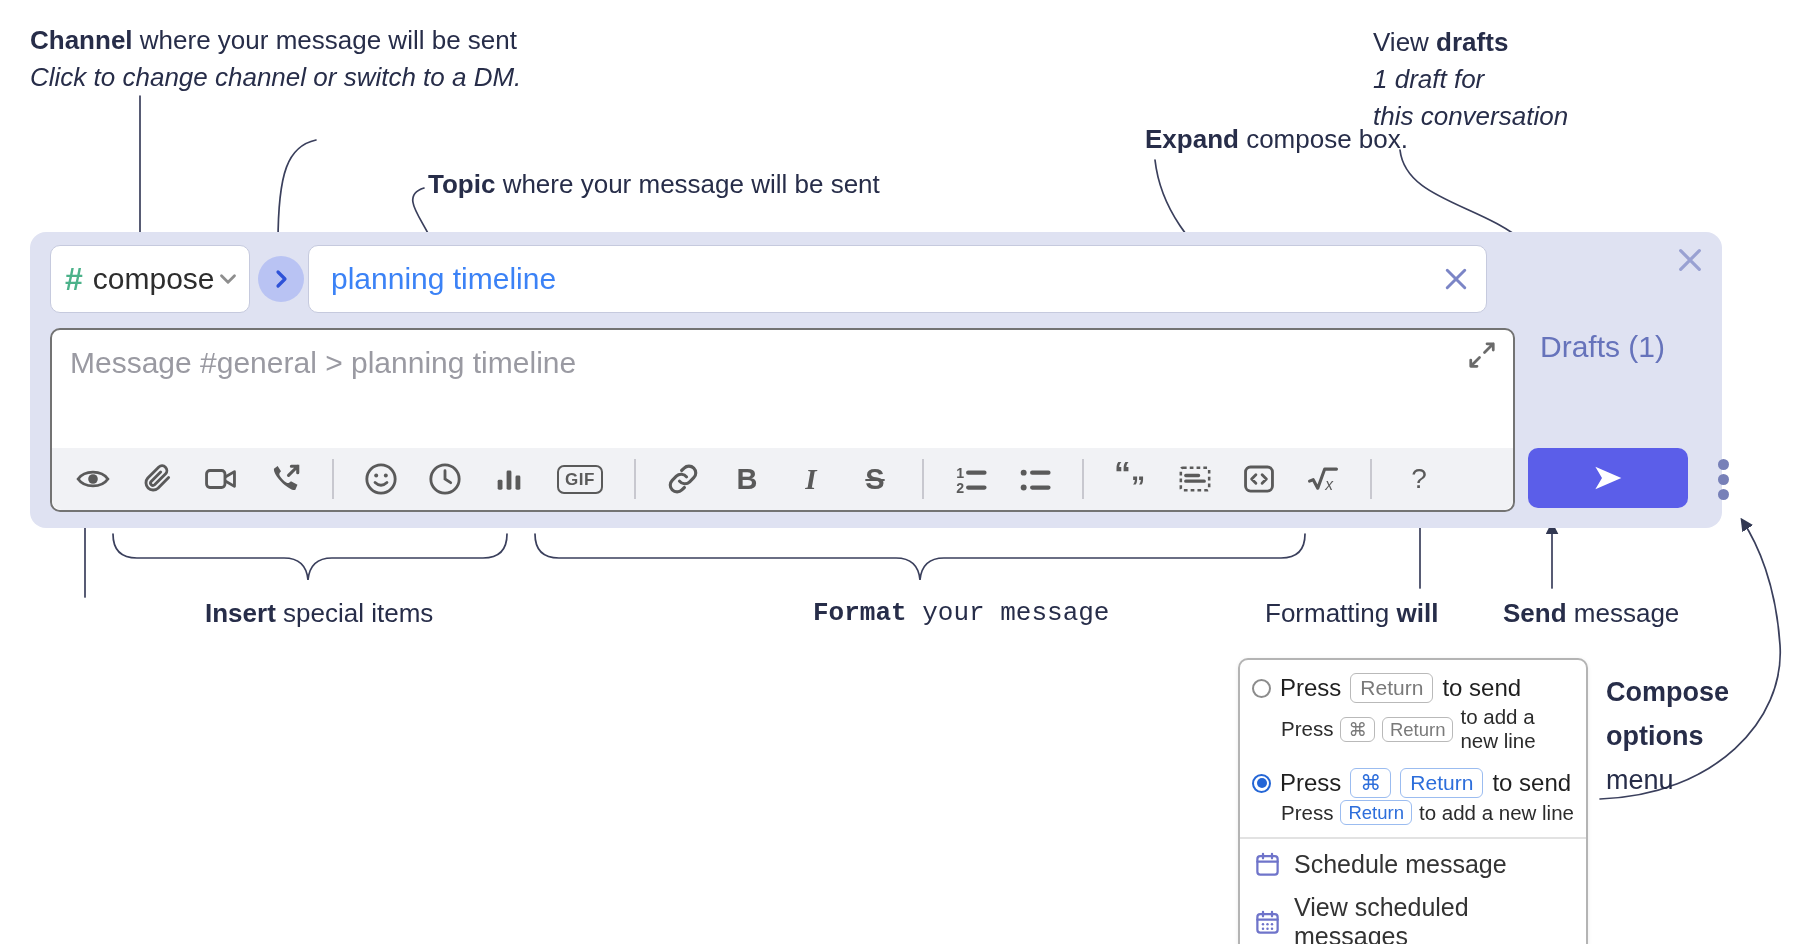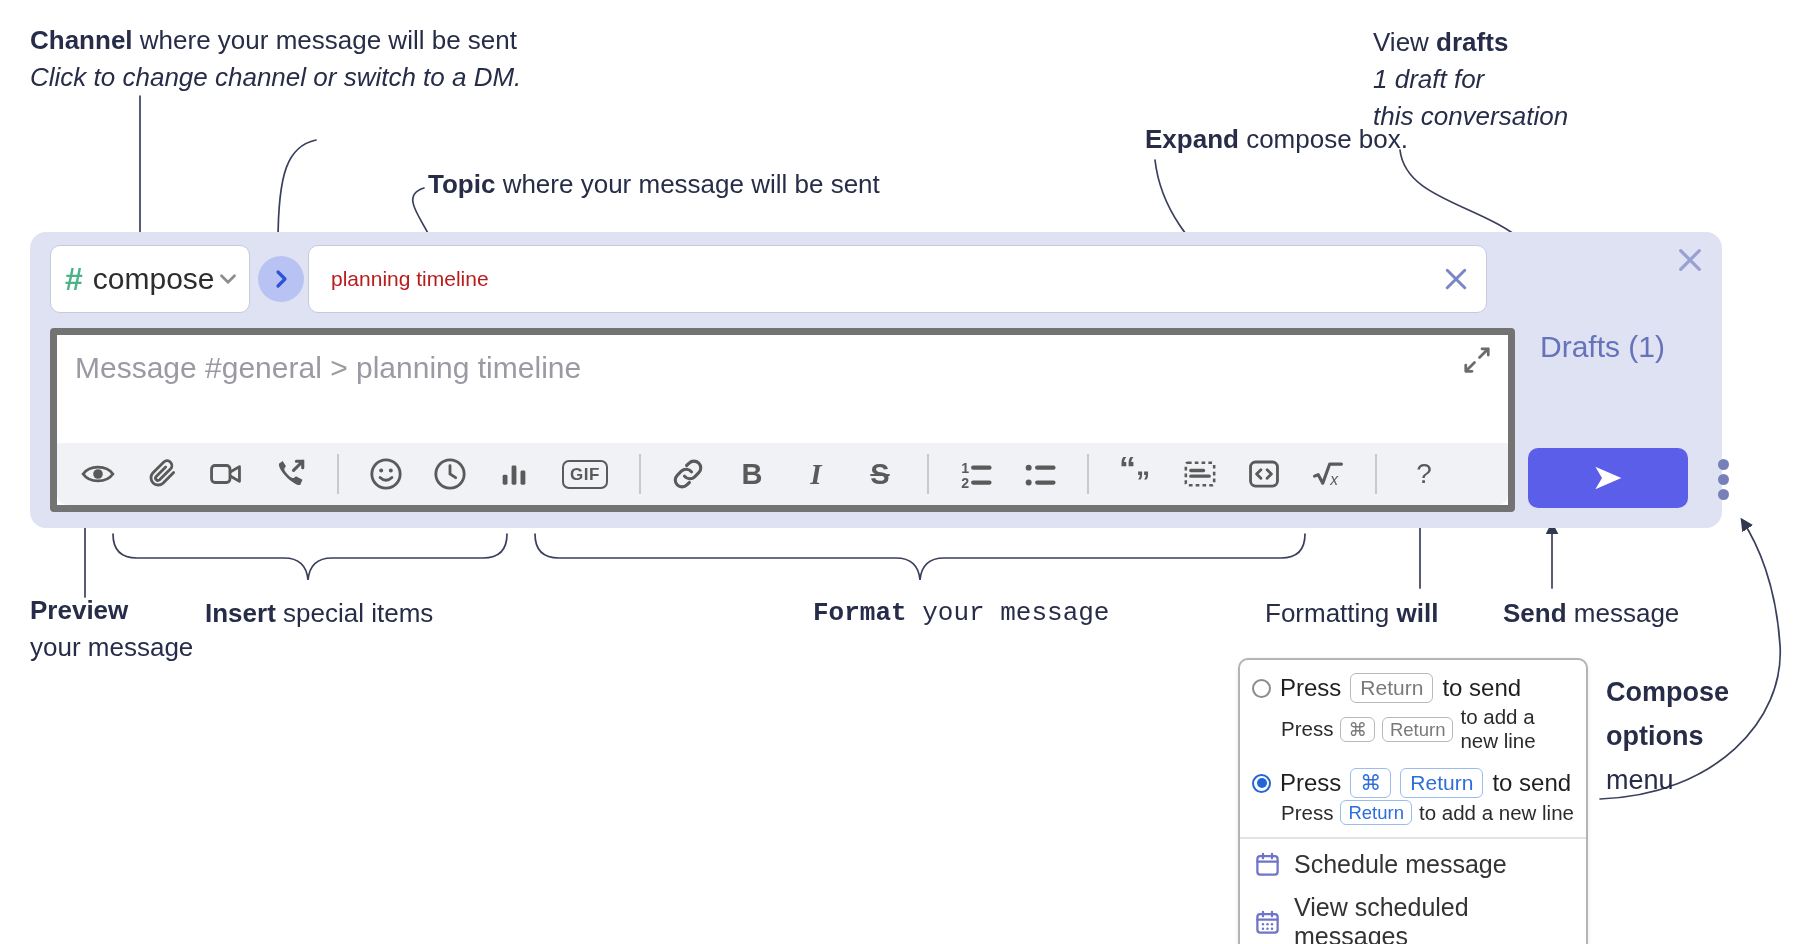--- a/index.html
+++ b/index.html
@@ -21,26 +21,26 @@
 
   .pill{position:absolute;left:20px;top:13px;width:200px;height:68px;background:#fff;
         border:1px solid #c6cade;border-radius:10px;display:flex;align-items:center;
         padding:0 14px;box-sizing:border-box;cursor:pointer;}
   .pill .hash{color:#4cb28a;font-weight:bold;font-size:32px;margin-right:10px;}
   .pill .chan{font-size:30px;color:#2d2d2d;flex:1;}
   .go-circle{position:absolute;left:228px;top:24px;width:46px;height:46px;border-radius:50%;
              background:#b9c3f3;display:flex;align-items:center;justify-content:center;cursor:pointer;}
   .topic-wrap{position:absolute;left:278px;top:13px;width:1179px;height:68px;}
   .topic-input{width:100%;height:100%;box-sizing:border-box;background:#fff;
-               border:1px solid #c6cade;border-radius:10px;font-size:21px;color:#b91c1c;
+               border:1px solid #c6cade;border-radius:10px;font-size:30px;color:#3b82f6;
                padding:0 40px 0 22px;font-family:inherit;outline:none;}
   .topic-clear{position:absolute;right:16px;top:19px;width:30px;height:30px;cursor:pointer;}
 
   .msgbox{position:absolute;left:20px;top:96px;width:1465px;height:184px;background:#fff;
-          border:7px solid #737373;border-radius:4px;box-sizing:border-box;}
+          border:2px solid #737373;border-radius:10px;box-sizing:border-box;}
   .msg-input{position:absolute;left:0;top:0;width:100%;height:120px;border:none;resize:none;
              font-family:inherit;font-size:30px;color:#1c1c1c;padding:16px 60px 0 18px;
              box-sizing:border-box;border-radius:10px;outline:none;background:transparent;}
   .msg-input::placeholder{color:#9a9aa2;opacity:1;}
   .expand-btn{position:absolute;right:14px;top:10px;width:32px;height:32px;cursor:pointer;}
 
   .toolbar{position:absolute;left:0;bottom:0;width:100%;height:62px;background:#f1f2f5;
            border-radius:0 0 10px 10px;display:flex;align-items:center;gap:26px;
            padding:0 0 0 22px;box-sizing:border-box;}
   .tbtn{width:38px;height:44px;display:flex;align-items:center;justify-content:center;
@@ -116,24 +116,20 @@
   <div class="note" style="left:1145px;top:121px;">
     <span class="b">Expand</span><span> compose box.</span>
   </div>
 
   <div class="note" style="left:1373px;top:24px;">
     <div><span>View </span><span class="b">drafts</span></div>
     <div class="i">1 draft for</div>
     <div class="i">this conversation</div>
   </div>
 
-  <div class="note" style="left:30px;top:592px;">
-    <div class="b">Preview</div>
-    <div>your message</div>
-  </div>
 
   <div class="note" style="left:205px;top:595px;text-align:center;">
     <span class="b">Insert</span><span> special items</span>
   </div>
 
   <div class="note" style="left:813px;top:595px;font-family:Liberation Mono, monospace;">
     <span class="b">Format</span><span> your message</span>
   </div>
 
   <div class="note" style="left:1265px;top:595px;">

